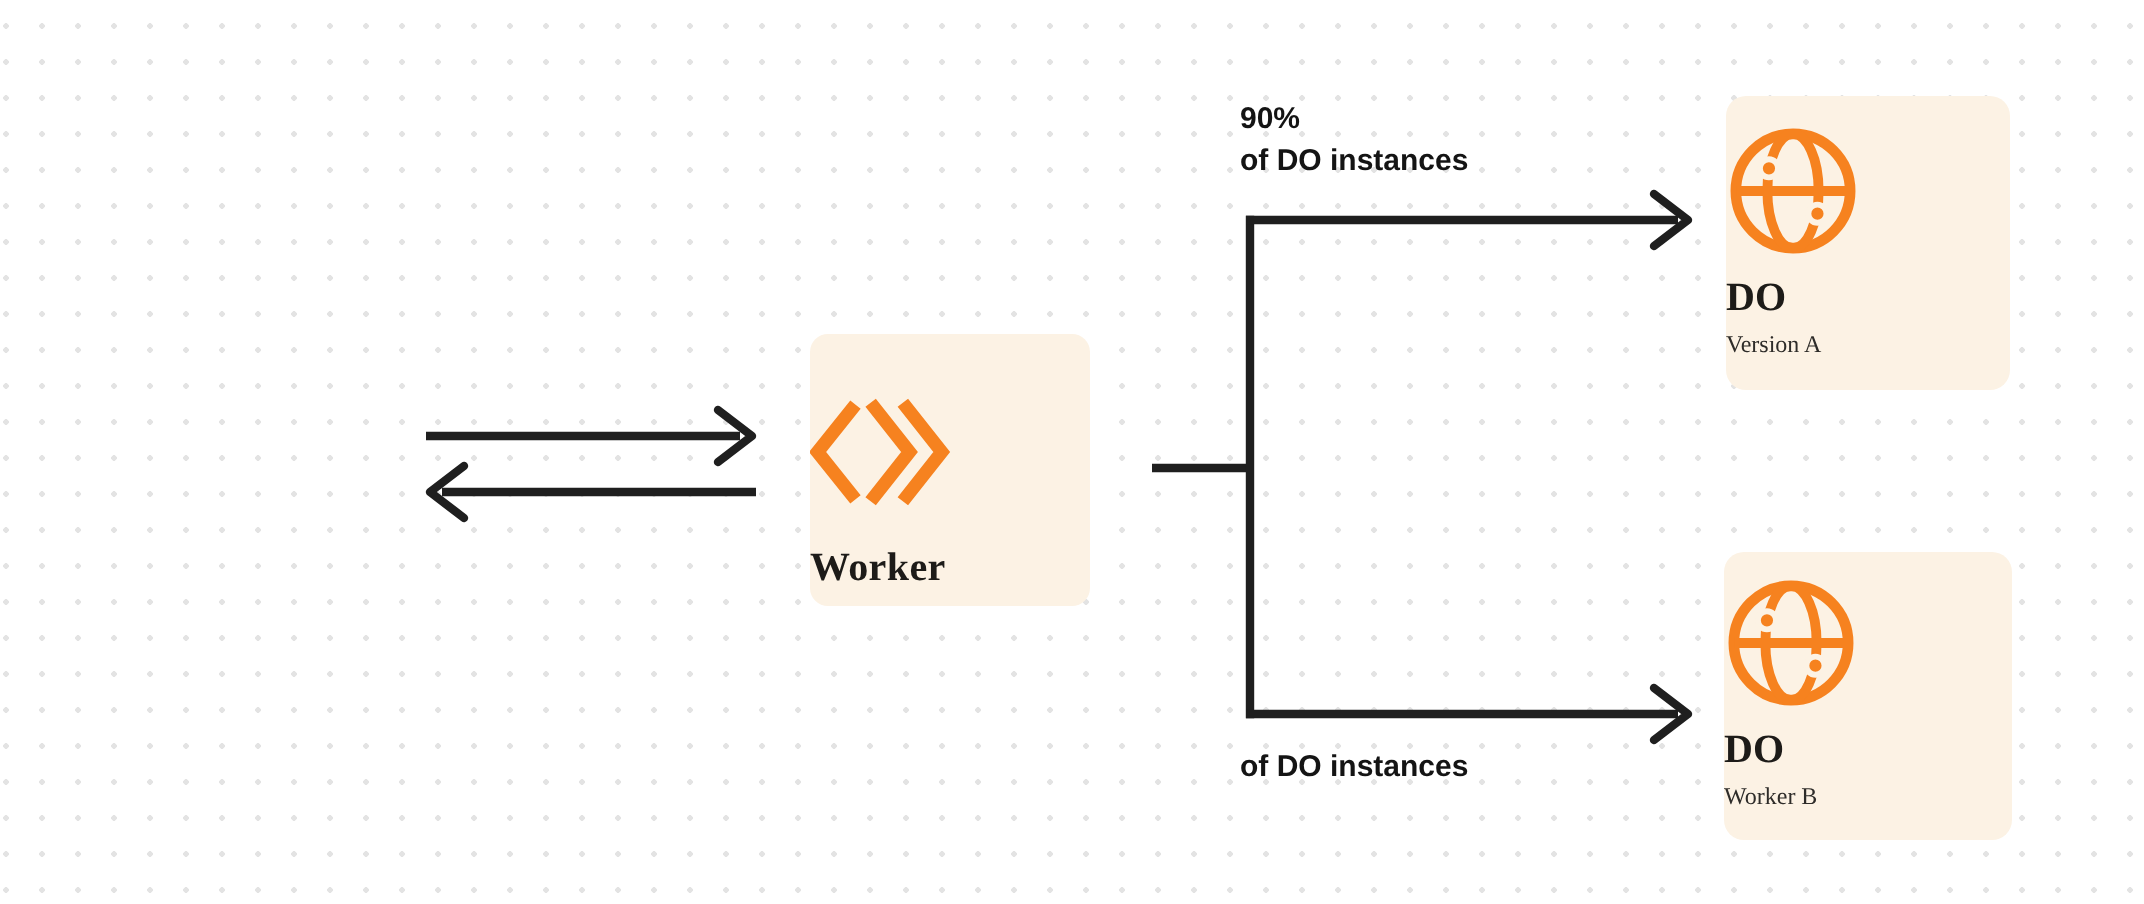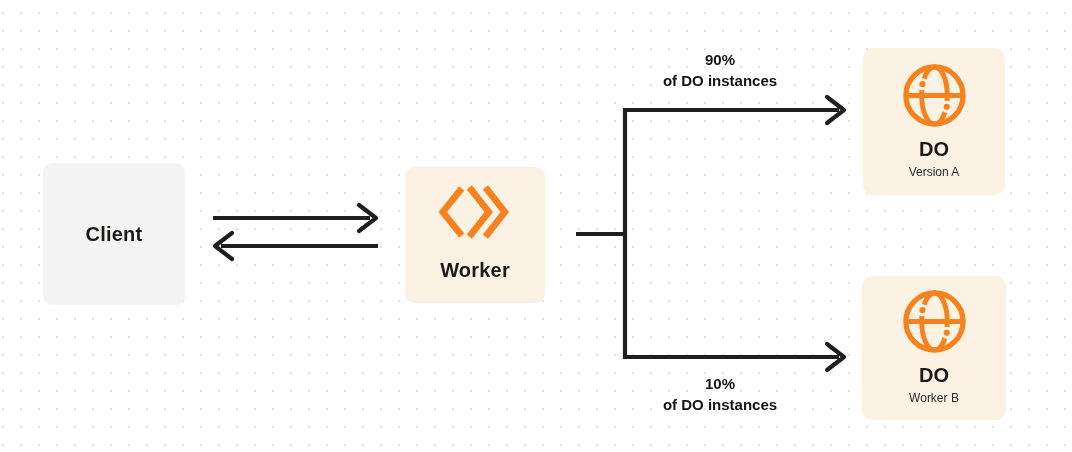--- a/index.html
+++ b/index.html
@@ -19,36 +19,37 @@
     width:1072px;height:452px;
     background-color:#ffffff;
     background-image:radial-gradient(circle,var(--dots) 1.3px,transparent 1.5px);
     background-size:18px 18px;
     background-position:-6px 4px;
     border-radius:12px;
     overflow:hidden;
   }
   .node{
     position:absolute;
-    display:flex;flex-direction:column;align-items:center;
+    display:flex;flex-direction:column;align-items:flex-start;
     border-radius:9px;
+    font-family:Liberation Serif, serif;
   }
   .client-box{
     left:43px;top:163px;width:142px;height:142px;
     background:var(--graybox);
     justify-content:center;
   }
   .node-label{
     font-size:20px;font-weight:700;color:var(--text);
     letter-spacing:.2px;
   }
   .worker-box{
     left:405px;top:167px;width:140px;height:136px;
     background:var(--cream);
-    padding-top:15px;
+    padding-top:29px;
   }
   .worker-box .node-label{margin-top:17px;}
   .do-box{
     width:142px;height:147px;
     background:var(--cream);
     border-radius:10px;
     padding-top:14px;
   }
   .do-a{left:863px;top:48px;}
   .do-b{left:862px;top:276px;width:144px;height:144px;padding-top:12px;}
@@ -60,37 +61,34 @@
     font-size:12px;font-weight:400;color:var(--subtext);
     line-height:22px;
   }
   .edge-svg{position:absolute;overflow:visible;}
   .edge-svg path, .edge-svg polyline{
     fill:none;stroke:var(--line);
   }
   .shaft{stroke-width:4.2px;stroke-linecap:butt;}
   .head{stroke-width:4.2px;stroke-linecap:round;stroke-linejoin:round;}
   .pct-label{
-    position:absolute;width:200px;text-align:center;
+    position:absolute;width:200px;text-align:left;
     font-size:15px;font-weight:700;color:#141414;
     line-height:21px;
   }
   .pct-top{left:620px;top:49px;}
   .pct-bottom{left:620px;top:373px;}
   .pct-label span{display:block;}
   .icon-wrap{display:block;line-height:0;}
 </style>
 </head>
 <body>
 
 <div class="canvas">
 
-  <div class="node client-box">
-    <span class="node-label">Client</span>
-  </div>
 
   <svg class="edge-svg" style="left:210px;top:198px;" width="178" height="66" viewBox="0 0 178 66">
     <g>
       <path class="shaft" d="M3 20 H160"></path>
       <polyline class="head" points="149,7 166,20 149,33"></polyline>
     </g>
     <g>
       <path class="shaft" d="M168 48 H11"></path>
       <polyline class="head" points="22,35 5,48 22,61"></polyline>
     </g>
@@ -123,21 +121,20 @@
       <polyline class="head" points="252,256 269,269 252,282"></polyline>
     </g>
   </svg>
 
   <div class="pct-label pct-top">
     <span>90%</span>
     <span>of DO instances</span>
   </div>
 
   <div class="pct-label pct-bottom">
-    <span>10%</span>
     <span>of DO instances</span>
   </div>
 
   <div class="node do-box do-a">
     <span class="icon-wrap">
       <svg width="67" height="67" viewBox="0 0 68 68" fill="none">
         <circle cx="34" cy="34" r="29" stroke="#F6821F" stroke-width="5.4"></circle>
         <ellipse cx="34" cy="34" rx="13" ry="29" stroke="#F6821F" stroke-width="5"></ellipse>
         <path d="M5.5 34 H62.5" stroke="#F6821F" stroke-width="5"></path>
         <circle cx="21.8" cy="22.5" r="4.6" fill="#F6821F" stroke="#FCF2E4" stroke-width="3"></circle>

